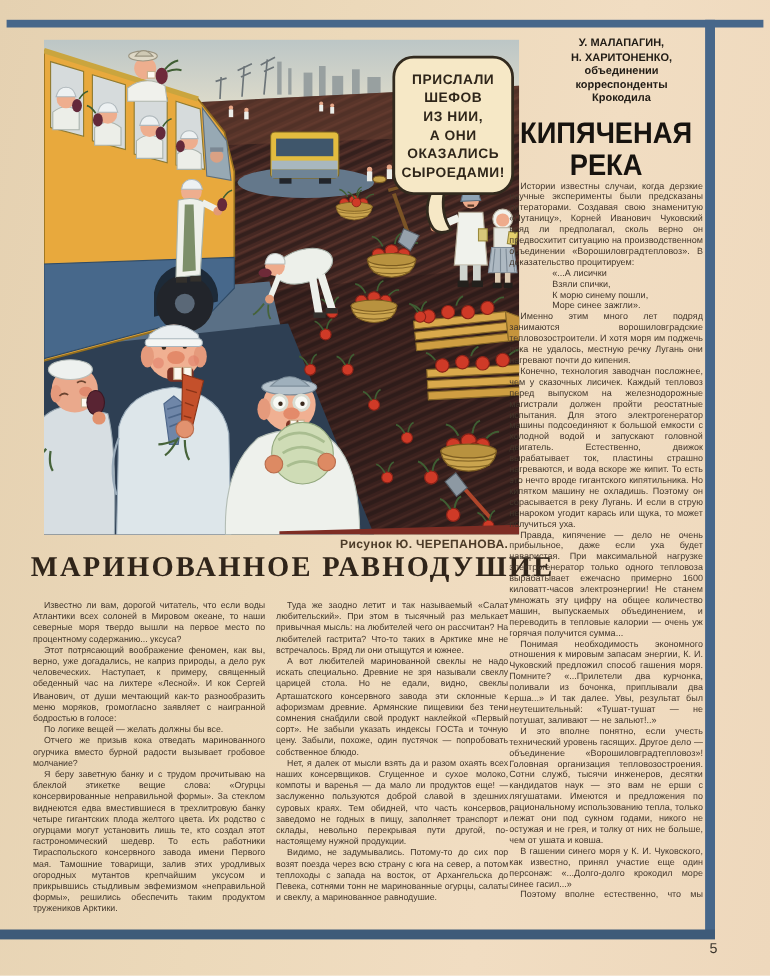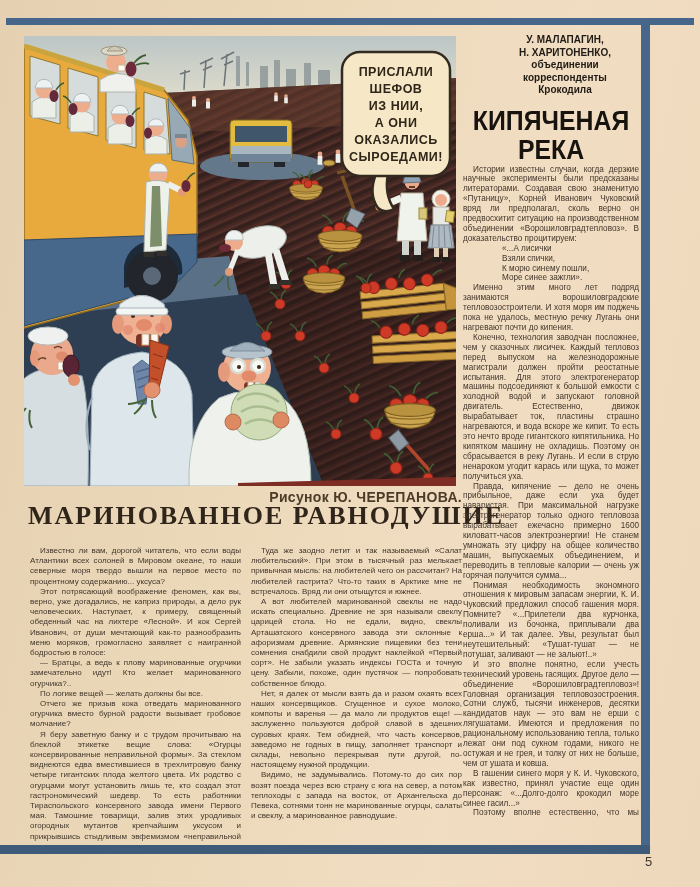--- a/index.html
+++ b/index.html
@@ -6,25 +6,25 @@
   body{
     width:700px;height:887px;position:relative;overflow:hidden;
     background:linear-gradient(100deg,#e5d1b1 0%,#ecd9ba 38%,#f1ddc2 68%,#eed8bc 100%);
     font-family:"Liberation Sans",sans-serif;color:#3e332a;
   }
   .bar{position:absolute;background:#47678a;}
   .bar-top{left:6px;top:18px;width:688px;height:7px;}
   .bar-right{left:641px;top:18px;width:9px;height:833px;}
   .bar-bottom{left:0;top:845px;width:650px;height:9px;background:#3e5b79;}
 
-  .cartoon{position:absolute;left:24px;top:36px;width:432px;height:450px;}
+  .cartoon{position:absolute;left:40px;top:36px;width:432px;height:450px;}
   .cartoon svg{display:block;width:432px;height:450px;}
 
   .caption{position:absolute;left:230px;top:489px;width:232px;text-align:right;
-    font-size:14px;font-weight:bold;color:#4c3b28;letter-spacing:.3px;}
+    font-size:11px;font-weight:bold;color:#4c3b28;letter-spacing:.3px;}
 
   .headline{position:absolute;left:28px;top:501px;width:434px;text-align:center;
     font-family:"Liberation Serif",serif;font-weight:bold;font-size:26px;
     letter-spacing:2px;color:#30251a;white-space:nowrap;}
 
   .col{position:absolute;top:546px;width:211px;height:296px;overflow:hidden;}
   .col1{left:30px;} .col2{left:251px;}
   .col p{margin:0;font-size:8px;line-height:10.2px;text-align:justify;
     text-indent:10px;color:#42362b;}
 
@@ -368,21 +368,20 @@
 </svg>
 </div>
 
 <div class="caption">Рисунок Ю. ЧЕРЕПАНОВА.</div>
 
 <div class="headline">МАРИНОВАННОЕ РАВНОДУШИЕ</div>
 
 <div class="col col1">
   <p>Известно ли вам, дорогой читатель, что если воды Атлантики всех солоней в Мировом океане, то наши северные моря твердо вышли на первое место по процентному содержанию... уксуса?</p>
   <p>Этот потрясающий воображение феномен, как вы, верно, уже догадались, не каприз природы, а дело рук человеческих. Наступает, к примеру, священный обеденный час на лихтере «Лесной». И кок Сергей Иванович, от души мечтающий как-то разнообразить меню моряков, громогласно заявляет с наигранной бодростью в голосе:</p>
-  <p>— Братцы, а ведь к плову маринованные огурчики замечательно идут! Кто желает маринованного огурчика?..</p>
   <p>По логике вещей — желать должны бы все.</p>
   <p>Отчего же призыв кока отведать маринованного огурчика вместо бурной радости вызывает гробовое молчание?</p>
   <p>Я беру заветную банку и с трудом прочитываю на блеклой этикетке вещие слова: «Огурцы консервированные неправильной формы». За стеклом виднеются едва вместившиеся в трехлитровую банку четыре гигантских плода желтого цвета. Их родство с огурцами могут установить лишь те, кто создал этот гастрономический шедевр. То есть работники Тираспольского консервного завода имени Первого мая. Тамошние товарищи, залив этих уродливых огородных мутантов крепчайшим уксусом и прикрывшись стыдливым эвфемизмом «неправильной формы», решились обеспечить таким продуктом тружеников Арктики.</p>
 
 </div>
 
 <div class="col col2">
   <p>Туда же заодно летит и так называемый «Салат любительский». При этом в тысячный раз мелькает привычная мысль: на любителей чего он рассчитан? На любителей гастрита? Что-то таких в Арктике мне не встречалось. Вряд ли они отыщутся и южнее.</p>
   <p>А вот любителей маринованной свеклы не надо искать специально. Древние не зря называли свеклу царицей стола. Но не едали, видно, свеклы Арташатского консервного завода эти склонные к афоризмам древние. Армянские пищевики без тени сомнения снабдили свой продукт наклейкой «Первый сорт». Не забыли указать индексы ГОСТа и точную цену. Забыли, похоже, один пустячок — попробовать собственное блюдо.</p>
   <p>Нет, я далек от мысли взять да и разом охаять всех наших консервщиков. Сгущенное и сухое молоко, компоты и варенья — да мало ли продуктов еще! — заслуженно пользуются доброй славой в здешних суровых краях. Тем обидней, что часть консервов, заведомо не годных в пищу, заполняет транспорт и склады, невольно перекрывая пути другой, по-настоящему нужной продукции.</p>

